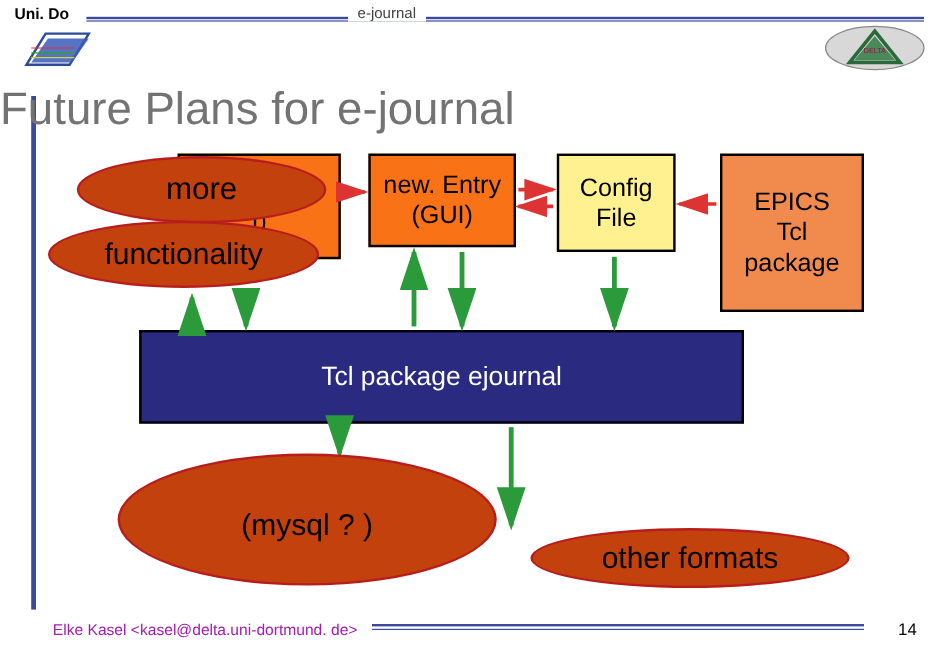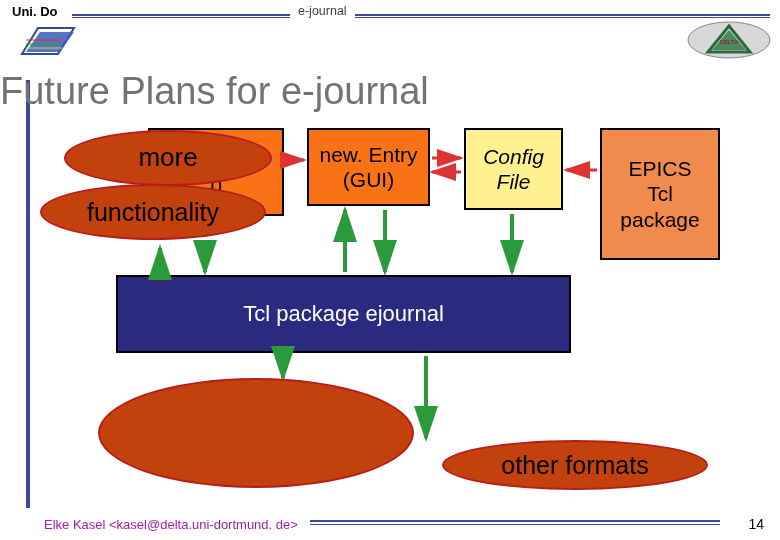--- a/index.html
+++ b/index.html
@@ -87,21 +87,20 @@
 }
 .box-purple {
   background: #f97316;
   border-color: #000;
   color: #000;
 }
 .box-yellow {
   background: #fff190;
   border-color: #000;
   color: #000;
-  font-style: italic;
 }
 .box-orange {
   background: #f08a4d;
   border-color: #000;
   color: #000;
 }
 .box-navy {
   background: #2a2a80;
   border-color: #000;
   color: #fff;
@@ -198,26 +197,27 @@
 <div class="box box-purple" style="left:148px; top:128px; width:136px; height:88px; white-space:pre-line;">book
 I)</div>
 <div class="box box-purple" style="left:307px; top:128px; width:123px; height:78px; white-space:pre-line;">new. Entry
 (GUI)</div>
 <div class="box box-yellow" style="left:464px; top:128px; width:99px; height:82px; white-space:pre-line;">Config
 File</div>
 <div class="box box-orange" style="left:600px; top:128px; width:120px; height:132px; white-space:pre-line;">EPICS
 Tcl
 package</div>
 
-<div class="box box-navy" style="left:116px; top:275px; width:455px; height:78px; font-size:22px;">Tcl package ejournal</div>
+<div class="box box-navy" style="left:116px; top:275px; width:504px; height:78px; font-size:22px;">Tcl package ejournal</div>
 
 <div class="pill" style="left:64px; top:130px; width:208px; height:56px;">more</div>
 <div class="pill" style="left:40px; top:184px; width:226px; height:56px; font-size:25px;">functionality</div>
 
 <div class="pill" style="left:98px; top:378px; width:316px; height:110px; flex-direction:column; font-size:25px;">
+  <span style="margin-top:10px;">(mysql ? )</span>
 </div>
 
 <div class="pill" style="left:442px; top:440px; width:266px; height:50px; font-size:25px;">other formats</div>
 
 <svg class="arrow" style="left:0; top:0; width:780px; height:540px; pointer-events:none;">
   <defs>
     <marker id="arr-red" markerWidth="10" markerHeight="10" refX="8" refY="3" orient="auto">
       <path d="M0,0 L0,6 L9,3 z" fill="#d33"></path>
     </marker>
     <marker id="arr-green" markerWidth="10" markerHeight="10" refX="8" refY="3" orient="auto">

